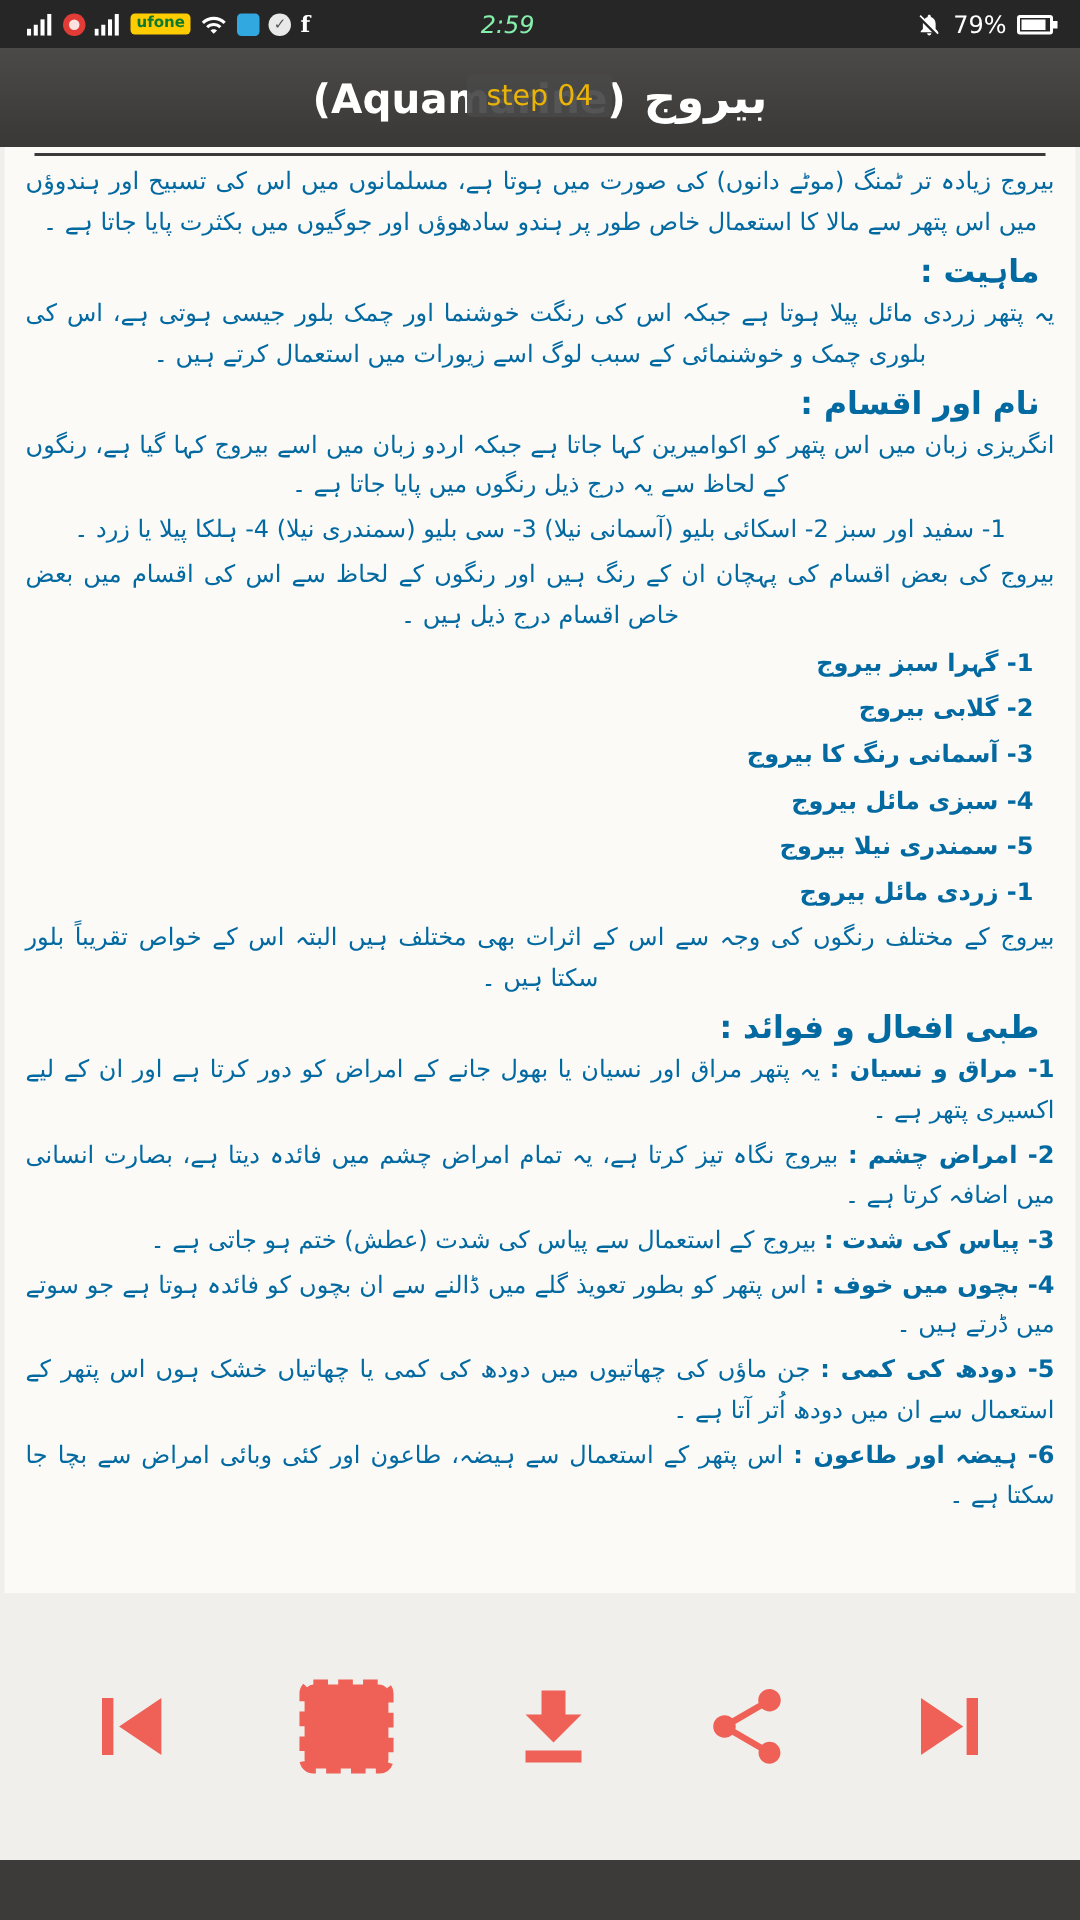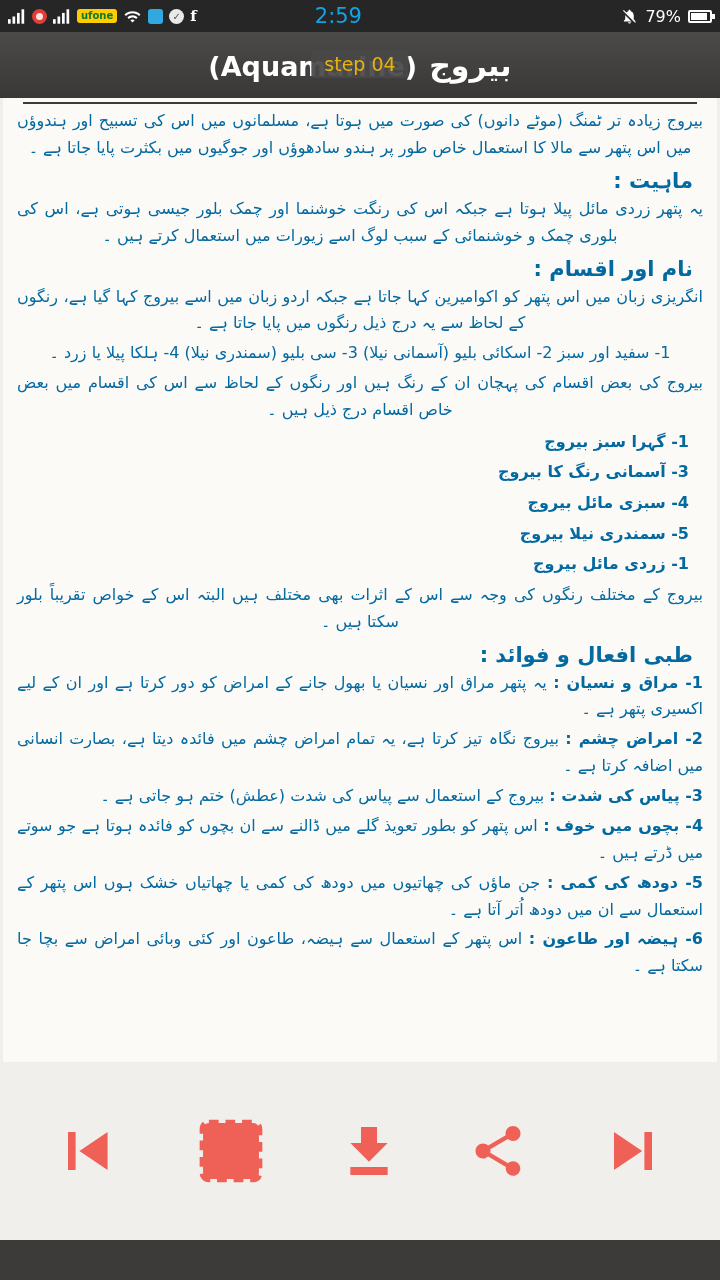--- a/index.html
+++ b/index.html
@@ -2,23 +2,23 @@
 <html><head>
 <meta charset="utf-8">
 <style>
   * { box-sizing: border-box; }
   html, body { margin:0; padding:0; width:720px; height:1280px; overflow:hidden;
     font-family:"DejaVu Sans", sans-serif; }
   .screen { width:720px; height:1280px; display:flex; flex-direction:column; background:#f1efec; }
 
   
   .statusbar { height:32px; background:#262626; color:#fff; display:flex; align-items:center;
-    padding:0 8px; position:relative; flex:0 0 auto; }
+    padding:0 18px; position:relative; flex:0 0 auto; }
   .sb-left { display:flex; align-items:center; gap:6px; }
-  .sb-time { position:absolute; left:47%; transform:translateX(-50%); font-size:21px; color:#0ea5e9; }
+  .sb-time { position:absolute; left:47%; transform:translateX(-50%); font-size:16px; color:#86efac;font-style:italic; }
   .sb-right { margin-left:auto; display:flex; align-items:center; gap:7px; font-size:16px; }
   .sb-icon svg { display:block; }
   .dot-red { width:15px; height:15px; border-radius:50%; background:#e23c36; display:inline-block; position:relative; }
   .dot-red::after { content:""; position:absolute; left:4px; top:4px; width:7px; height:7px; border-radius:50%; background:#fff; opacity:.85; }
   .carrier-badge { background:#ffcc00; color:#0b7a2f; font-size:10px; font-weight:bold;
     padding:1px 4px; border-radius:3px; line-height:12px; }
   .sq-blue { width:15px; height:15px; border-radius:3px; background:#31a8e0; display:inline-block; }
   .chat-bubble { width:15px; height:15px; border-radius:50%; background:#e9e9e9; color:#555;
     font-size:10px; line-height:15px; text-align:center; display:inline-block; }
   .chat-bubble::after { content:"✓"; }
@@ -120,20 +120,21 @@
 
     <h2>ماہیت :</h2>
     <p class="para">یہ پتھر زردی مائل پیلا ہوتا ہے جبکہ اس کی رنگت خوشنما اور چمک بلور جیسی ہوتی ہے، اس کی بلوری چمک و خوشنمائی کے سبب لوگ اسے زیورات میں استعمال کرتے ہیں ۔</p>
 
     <h2>نام اور اقسام :</h2>
     <p class="para">انگریزی زبان میں اس پتھر کو اکوامیرین کہا جاتا ہے جبکہ اردو زبان میں اسے بیروج کہا گیا ہے، رنگوں کے لحاظ سے یہ درج ذیل رنگوں میں پایا جاتا ہے ۔</p>
     <p class="para">1- سفید اور سبز 2- اسکائی بلیو (آسمانی نیلا) 3- سی بلیو (سمندری نیلا) 4- ہلکا پیلا یا زرد ۔</p>
     <p class="para">بیروج کی بعض اقسام کی پہچان ان کے رنگ ہیں اور رنگوں کے لحاظ سے اس کی اقسام میں بعض خاص اقسام درج ذیل ہیں ۔</p>
 
     <p class="type-item">1- گہرا سبز بیروج</p>
+    <p class="type-item">2- گلابی بیروج</p>
     <p class="type-item">3- آسمانی رنگ کا بیروج</p>
     <p class="type-item">4- سبزی مائل بیروج</p>
     <p class="type-item">5- سمندری نیلا بیروج</p>
     <p class="type-item">1- زردی مائل بیروج</p>
 
     <p class="para">بیروج کے مختلف رنگوں کی وجہ سے اس کے اثرات بھی مختلف ہیں البتہ اس کے خواص تقریباً بلور سکتا ہیں ۔</p>
 
     <h2>طبی افعال و فوائد :</h2>
 
     <p class="med"><b>1- مراق و نسیان :</b> <span>یہ پتھر مراق اور نسیان یا بھول جانے کے امراض کو دور کرتا ہے اور ان کے لیے اکسیری پتھر ہے ۔</span></p>

